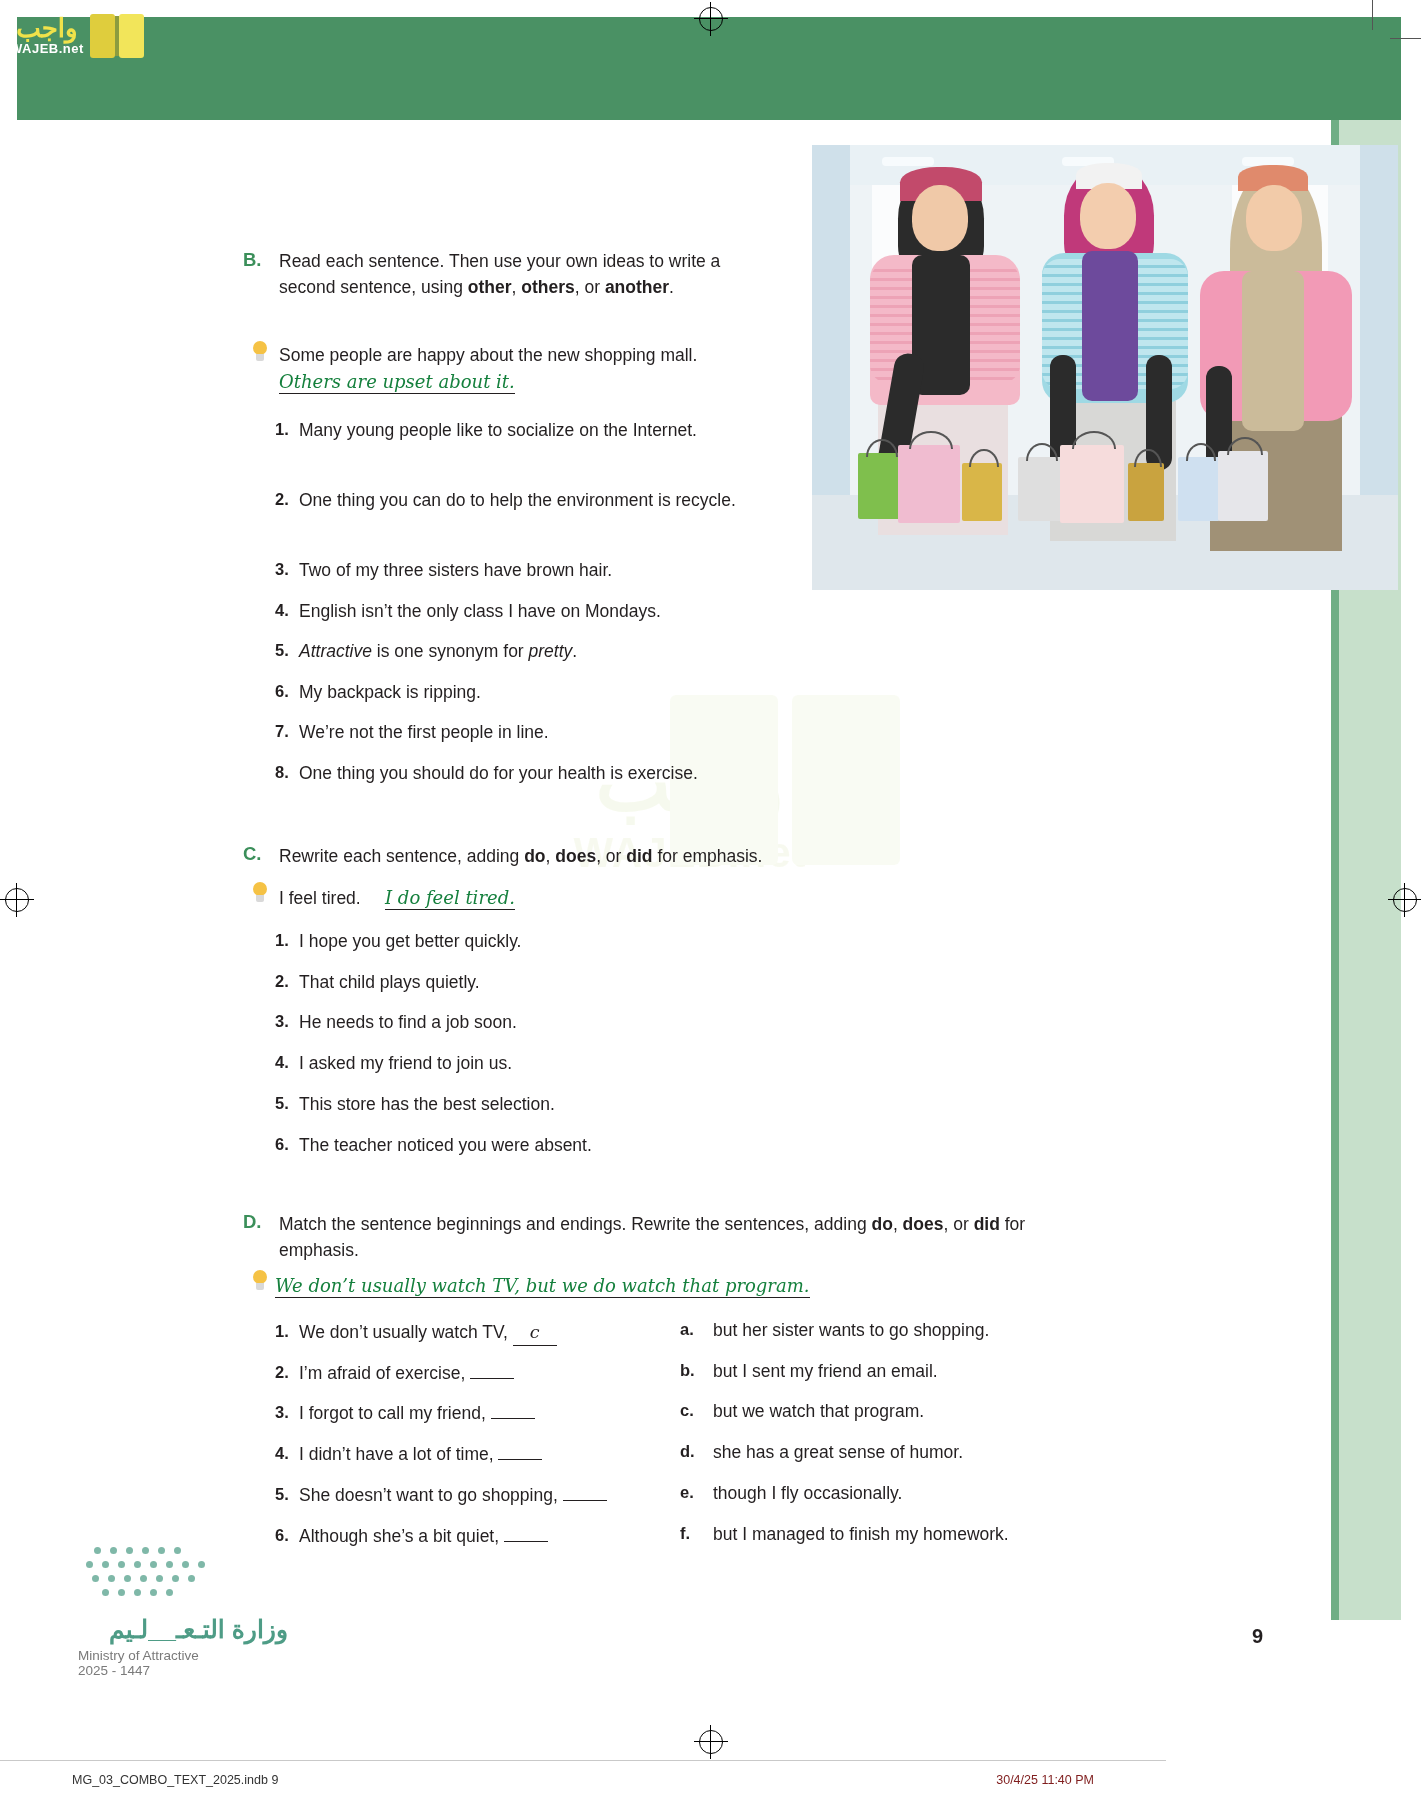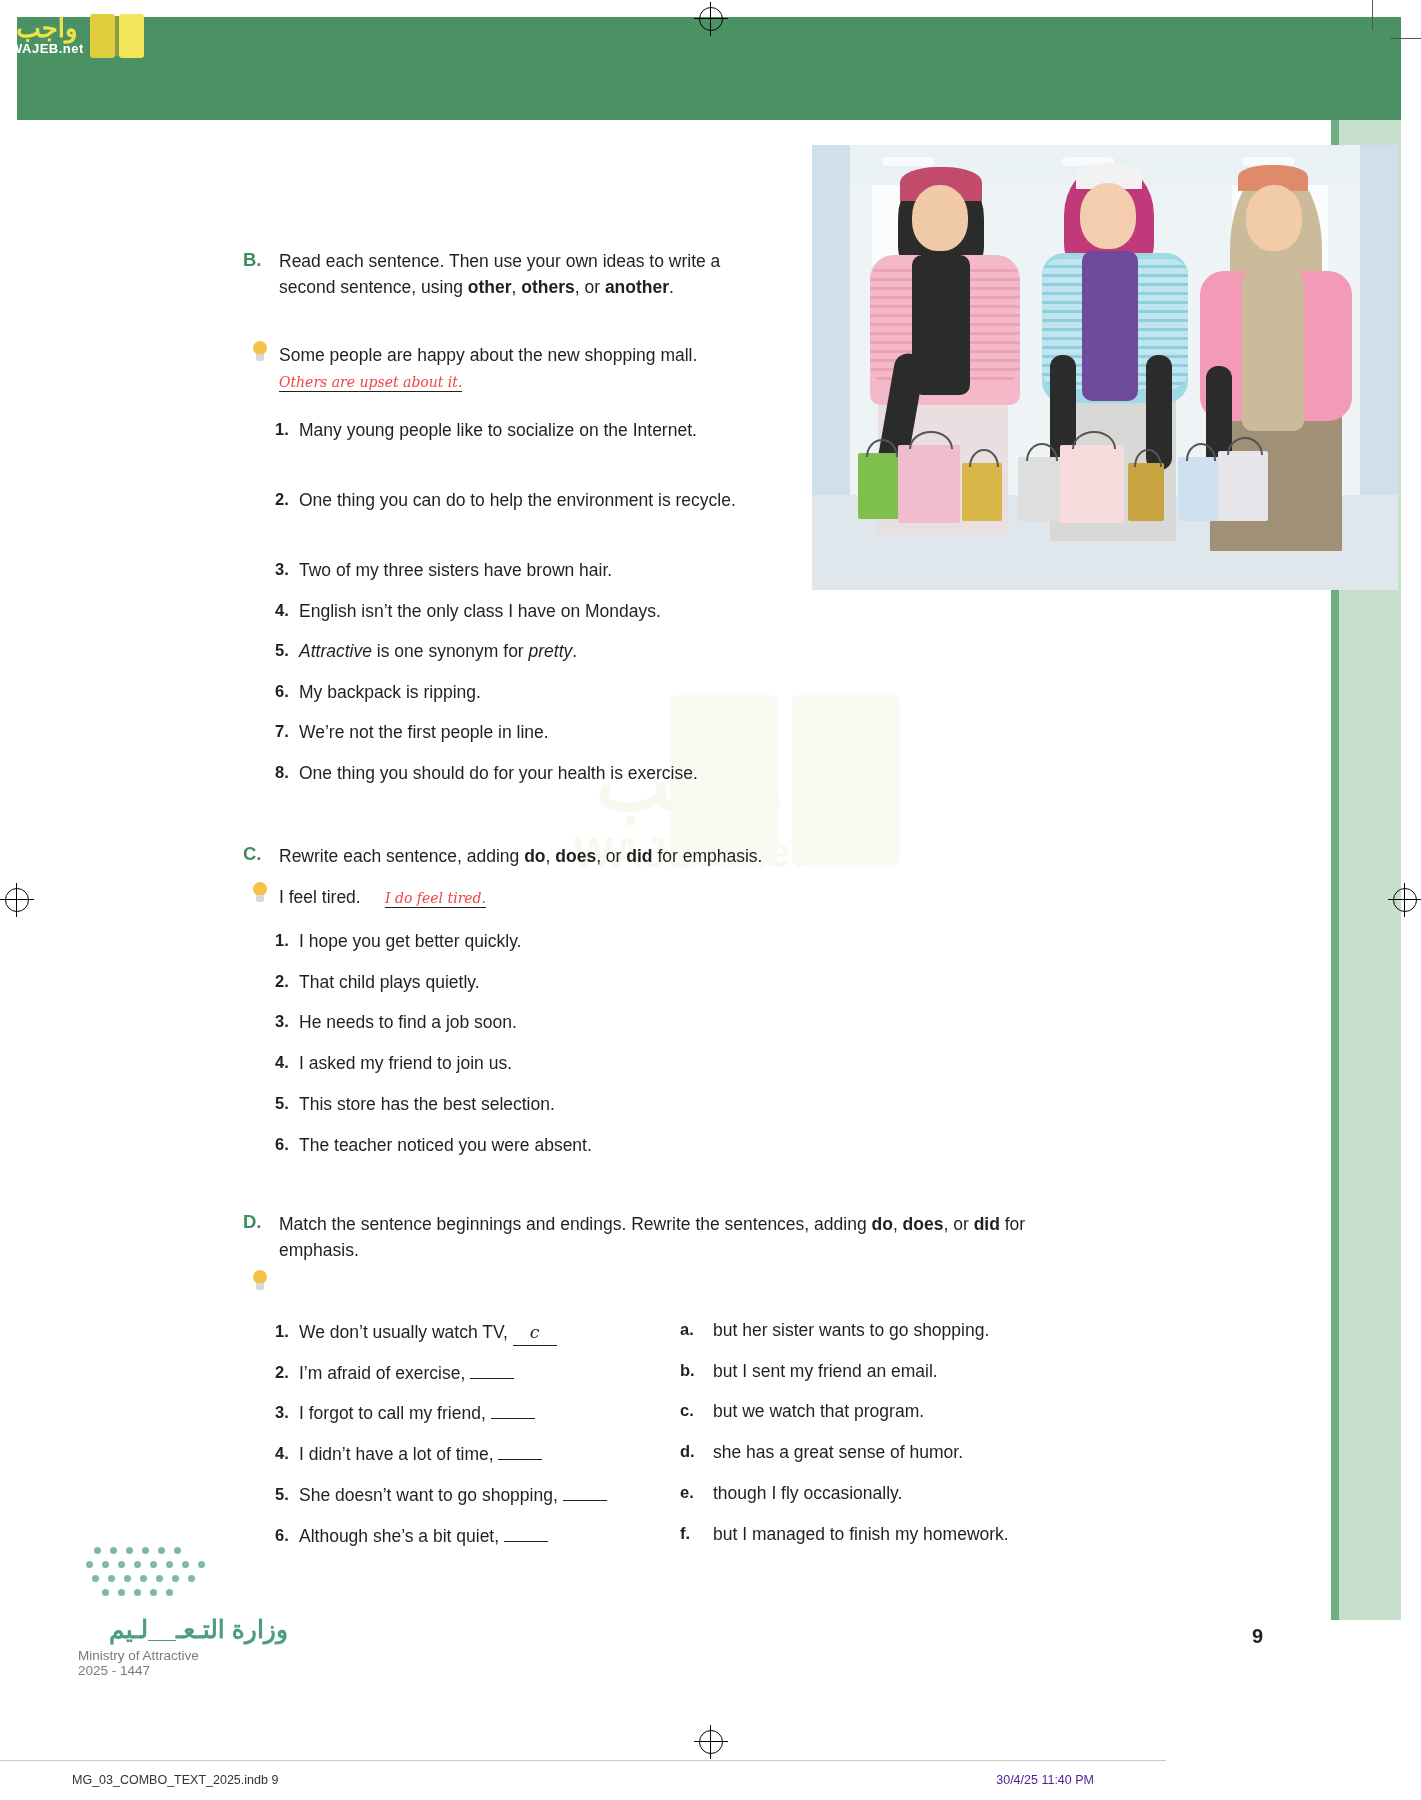--- a/index.html
+++ b/index.html
@@ -211,24 +211,24 @@
 
   .example-text {
     position: absolute;
     font-size: 17.5px;
     color: #231f20;
     line-height: 1.5;
   }
   .hand {
     font-family: "DejaVu Serif", serif;
     font-style: italic;
-    font-size: 14px;
+    font-size: 18px;
     border-bottom: 1px solid #231f20;
     padding-bottom: 1px;
-    color: #ef4444;
+    color: #15803d;
     white-space: nowrap;
   }
 
   .item {
     position: absolute;
     font-size: 17.5px;
     color: #231f20;
     line-height: 1.45;
   }
   .item .num {
@@ -423,21 +423,21 @@
   .foot-left {
     position: absolute;
     left: 72px; top: 12px;
     font-size: 12.5px;
     color: #333;
   }
   .foot-right {
     position: absolute;
     right: 72px; top: 12px;
     font-size: 12.5px;
-    color: #4c1d95;
+    color: #7f1d1d;
   }
 </style>
 </head>
 <body>
 
 <div class="page">
 
   <div class="header-band"></div>
   <div class="right-strip"></div>
   <div class="right-strip-inner"></div>
@@ -610,20 +610,23 @@
   </div>
 
   <div class="ex-letter" style="left:243px; top:1211px;">D.</div>
   <div class="ex-instr" style="left:279px; top:1211px; width:820px;">
     Match the sentence beginnings and endings. Rewrite the sentences, adding <b>do</b>, <b>does</b>, or <b>did</b> for emphasis.
   </div>
 
   <div class="bulb" style="left:251px; top:1270px;">
     <div class="glass"></div>
       <div class="base"></div>
+  </div>
+  <div class="example-text" style="left:275px; top:1272px; width:700px;">
+    <span class="hand">We don’t usually watch TV, but we do watch that program.</span>
   </div>
 
   <div class="item" style="left:275px; top:1320px; width:340px;">
     <span class="num">1.</span>
     <span class="txt">
       <span>We don’t usually watch TV,</span>
       <span class="answer-c">c</span>
     </span>
   </div>
   <div class="item" style="left:275px; top:1361px; width:340px;">

